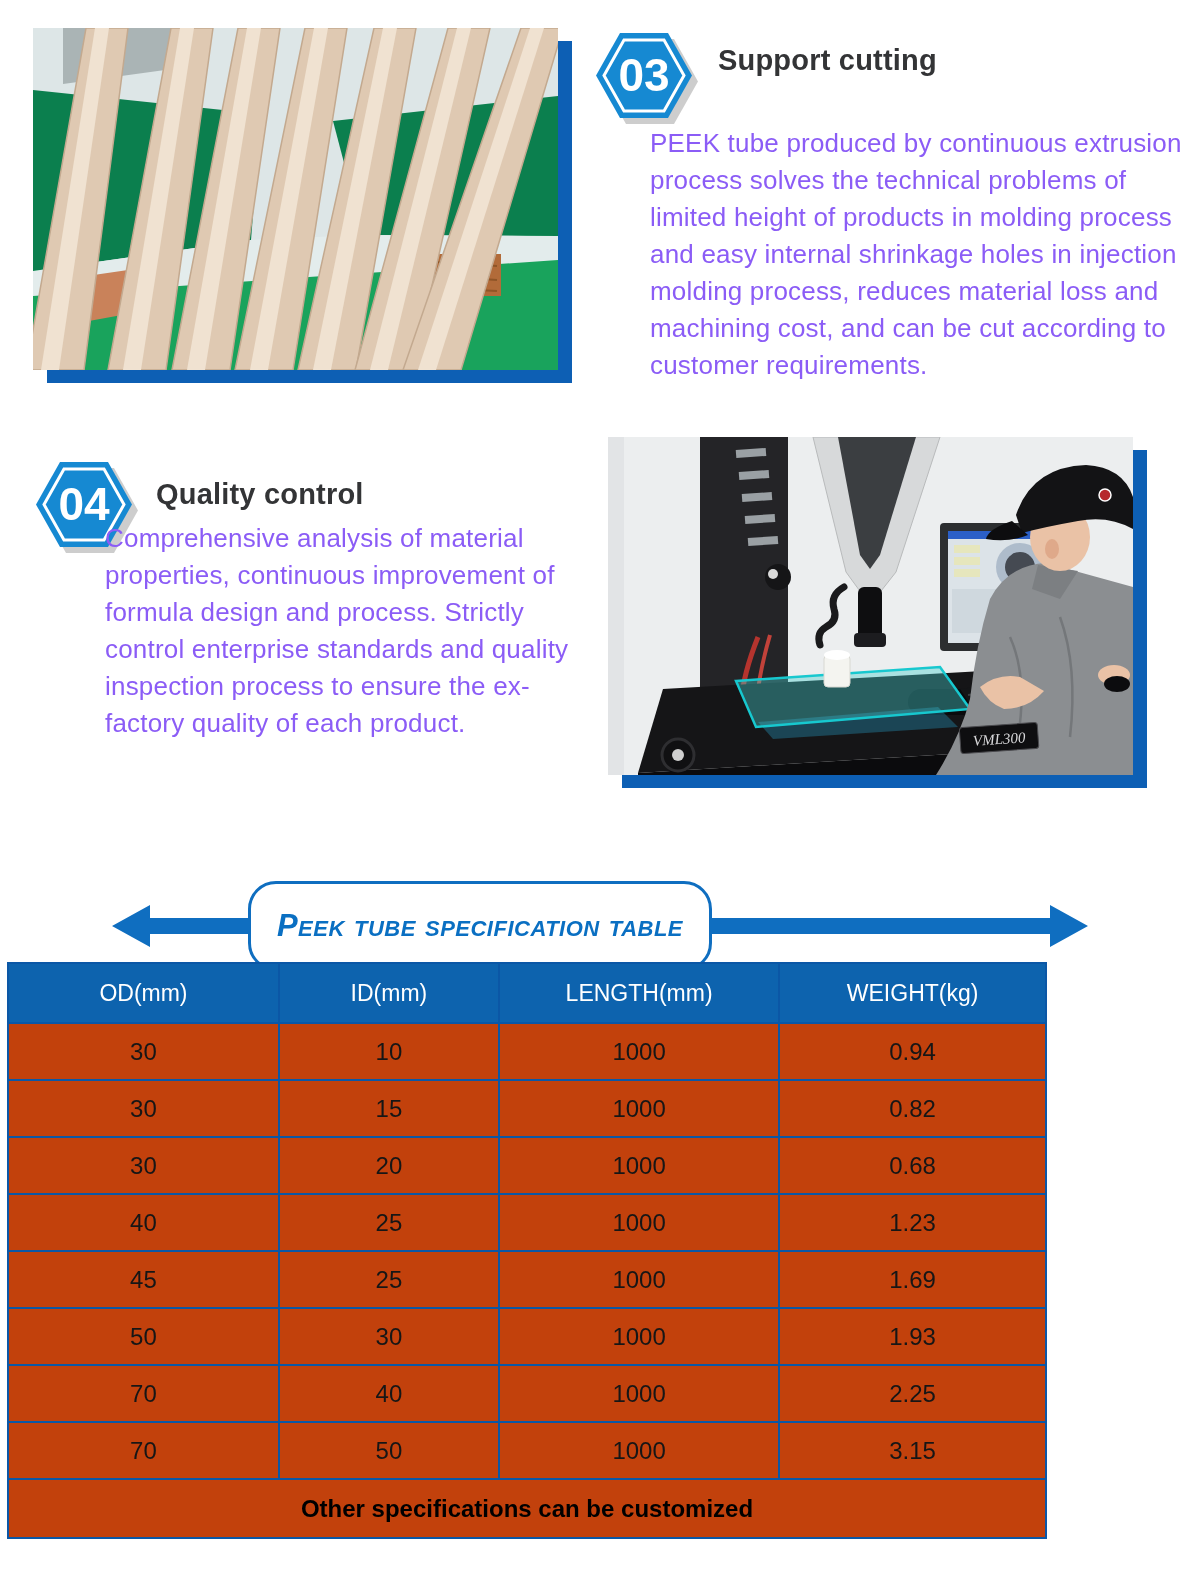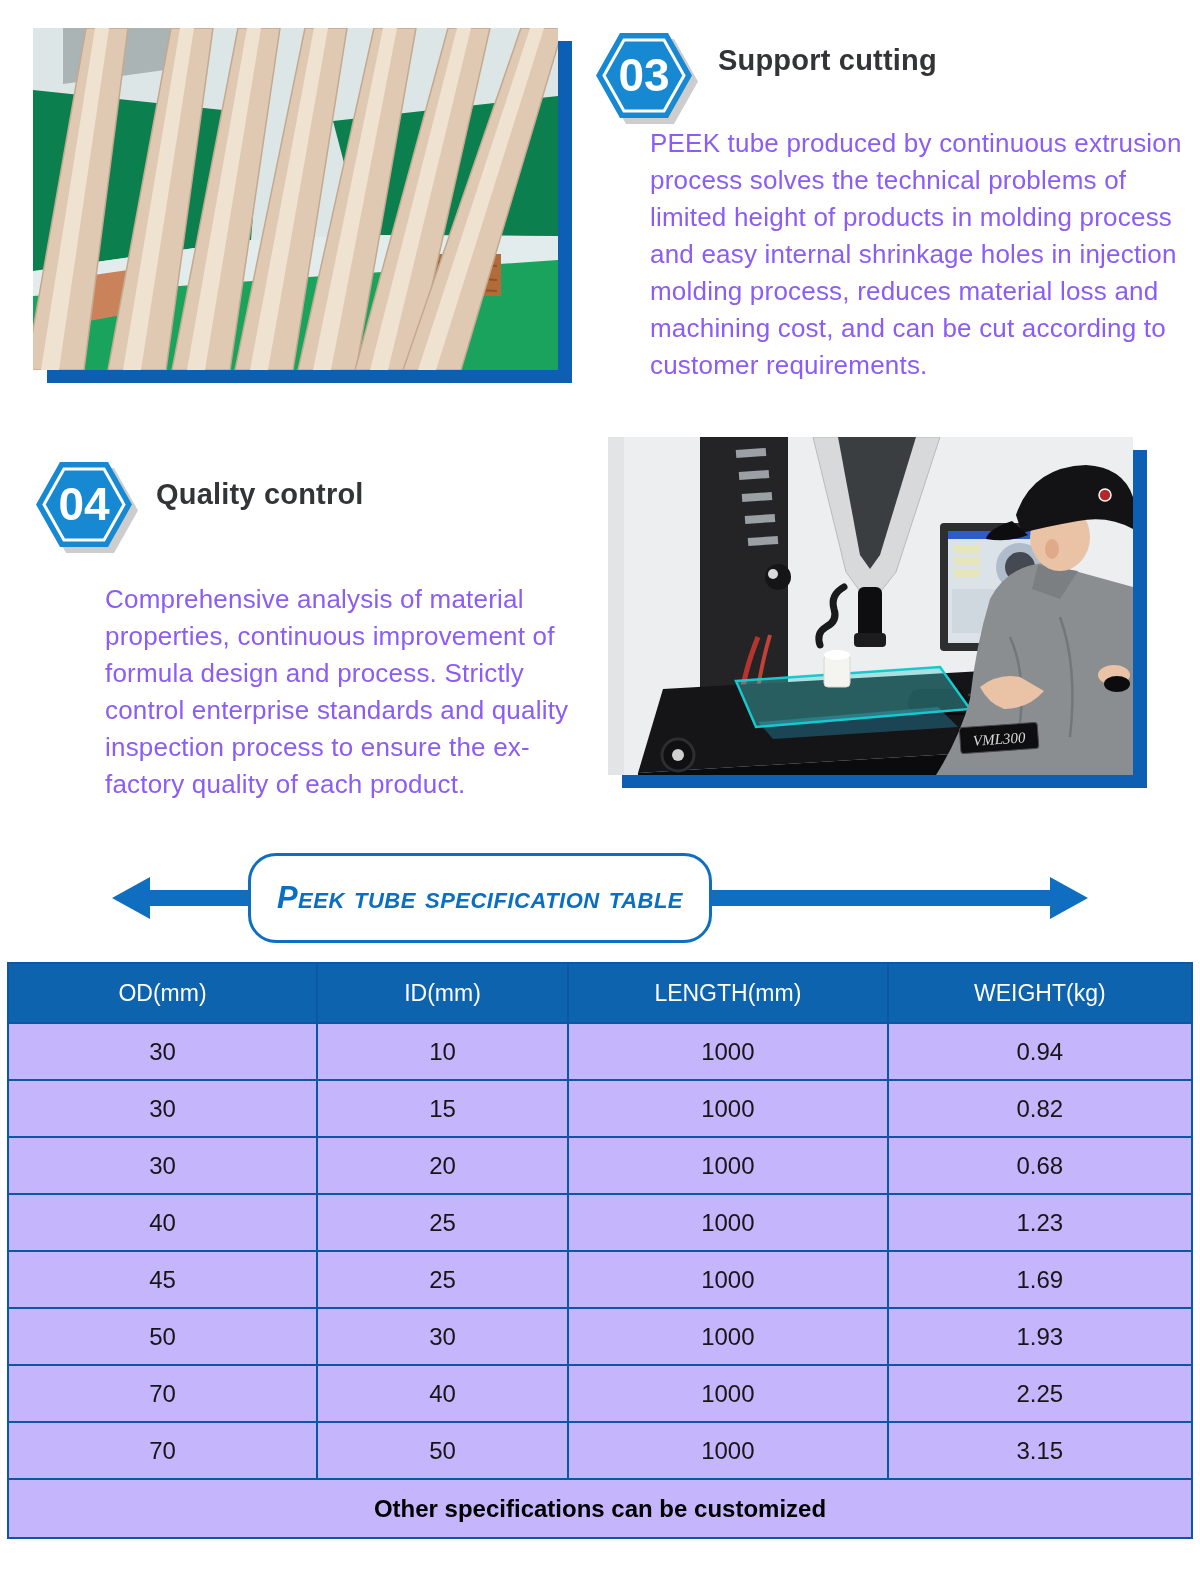--- a/index.html
+++ b/index.html
@@ -18,37 +18,37 @@
   #badge-04{left:34px;top:457px;}
   .badge svg{display:block;width:100%;height:100%;}
   .badge text{font-family:"Liberation Sans",sans-serif;font-weight:bold;font-size:46px;fill:#ffffff;}
 
   .sec-title{position:absolute;font-size:29px;font-weight:bold;color:#333436;letter-spacing:0.2px;}
   #title-03{left:718px;top:44px;}
   #title-04{left:156px;top:478px;}
 
   .sec-body{position:absolute;font-size:26px;line-height:37px;color:#8b5cf6;letter-spacing:0.2px;}
   #body-03{left:650px;top:125px;width:548px;}
-  #body-04{left:105px;top:581px;width:500px;}
-
-  
-  #banner{position:absolute;left:0;top:852px;width:960px;height:92px;}
+  #body-04{left:105px;top:520px;width:500px;}
+
+  
+  #banner{position:absolute;left:0;top:880px;width:960px;height:92px;}
   #banner-arrow{position:absolute;left:0;top:0;width:1200px;height:92px;}
   #banner-label{position:absolute;left:50%;top:1px;transform:translateX(-50%);
      width:458px;height:84px;background:#ffffff;border:3px solid #0f6ec0;border-radius:28px;
      display:flex;align-items:center;justify-content:center;}
   #banner-label span{font-style:italic;font-weight:bold;font-variant:small-caps;
      font-size:31px;color:#0a6fc2;letter-spacing:0.5px;}
 
   
-  #spec-table{position:absolute;left:7px;top:962px;width:1186px;border-collapse:collapse;
+  #spec-table{position:absolute;left:7px;top:962px;width:1040px;border-collapse:collapse;
      table-layout:fixed;border-radius:15px;}
   #spec-table th,#spec-table td{border:2px solid #0b57a6;text-align:center;padding:0;}
   #spec-table th{background:#0d63ae;color:#ffffff;font-weight:400;font-size:23px;height:58px;}
-  #spec-table td{font-size:24px;color:#161616;height:55px;background:#c4b5fd;}
+  #spec-table td{font-size:24px;color:#161616;height:55px;background:#c2410c;}
   #spec-table td.footer-cell{font-weight:600;font-size:24px;color:#000000;height:57px;}
   col.c1{width:26.1%;} col.c2{width:21.2%;} col.c3{width:27%;} col.c4{width:25.7%;}
 
   #note{position:absolute;left:5px;top:1543px;font-size:25px;color:#9aa0a4;letter-spacing:0.2px;}
 </style>
 </head>
 <body>
 
 <div id="page">
 

